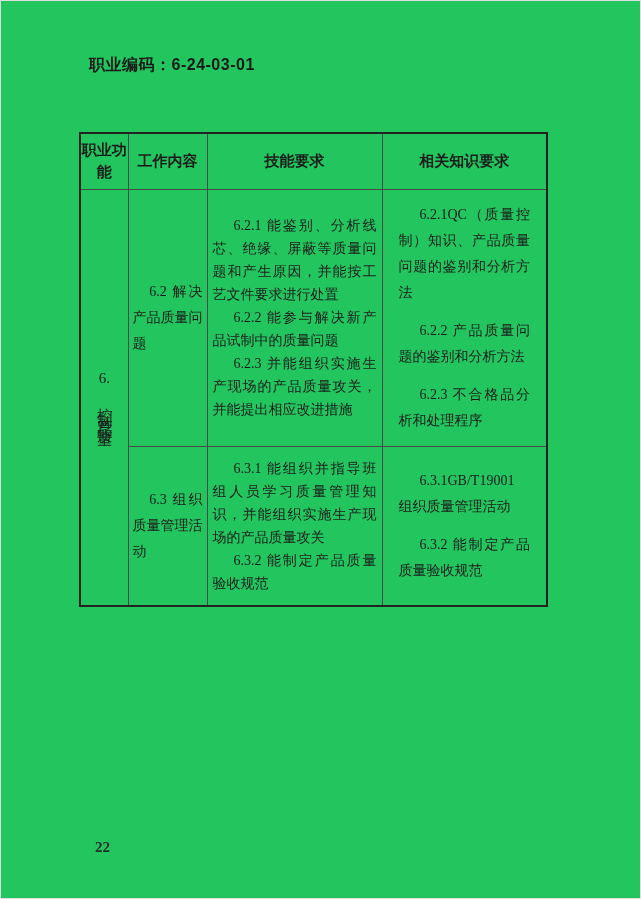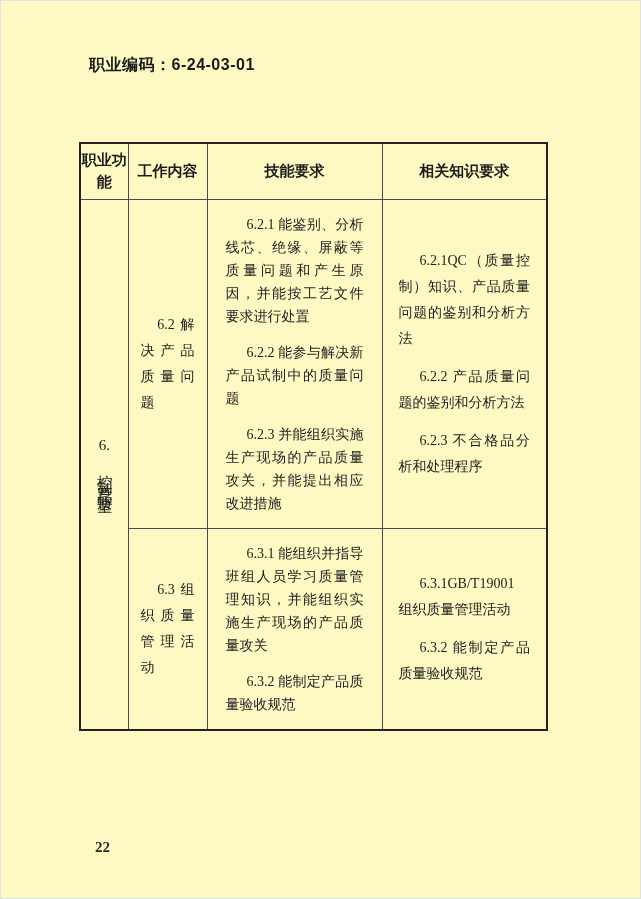--- a/index.html
+++ b/index.html
@@ -5,21 +5,21 @@
   html, body {
     margin: 0;
     padding: 0;
     background: #f2f2f2;
   }
   .page {
     position: relative;
     width: 641px;
     height: 899px;
     margin: 0 auto;
-    background: #fef9c3;
+    background: #22c55e;
     border: 1px solid #e0e0e0;
     box-sizing: border-box;
     font-family: "Liberation Serif", "DejaVu Serif", serif;
     color: #1c1c1c;
     overflow: hidden;
   }
   .doc-code {
     position: absolute;
     left: 88px;
     top: 54px;
@@ -36,21 +36,21 @@
     width: 467px;
     text-align: right;
     padding-right: 24px;
     box-sizing: border-box;
     font-size: 15px;
     color: #2a2a2a;
   }
   table.std-table {
     position: absolute;
     left: 78px;
-    top: 141px;
+    top: 131px;
     width: 467px;
     border-collapse: collapse;
     border: 2px solid #222222;
     table-layout: fixed;
   }
   table.std-table th,
   table.std-table td {
     border: 1px solid #4a4a4a;
     padding: 0;
     vertical-align: middle;
@@ -79,29 +79,29 @@
     font-size: 15px;
     margin-bottom: 8px;
   }
   .func-name {
     writing-mode: vertical-rl;
     text-orientation: upright;
     letter-spacing: 5px;
     font-size: 15.5px;
   }
   td.work-cell p {
-    margin: 12px;
+    margin: 4px;
     padding: 0 0;
     font-size: 14px;
     line-height: 26px;
     text-align: justify;
     text-indent: 1.2em;
   }
   td.skill-cell p {
-    margin: 13px;
+    margin: 0;
     padding: 0 5px;
     font-size: 14px;
     line-height: 23px;
     text-align: justify;
     text-indent: 1.5em;
   }
   td.know-cell p {
     margin: 12px;
     padding: 0 4px;
     font-size: 14px;

